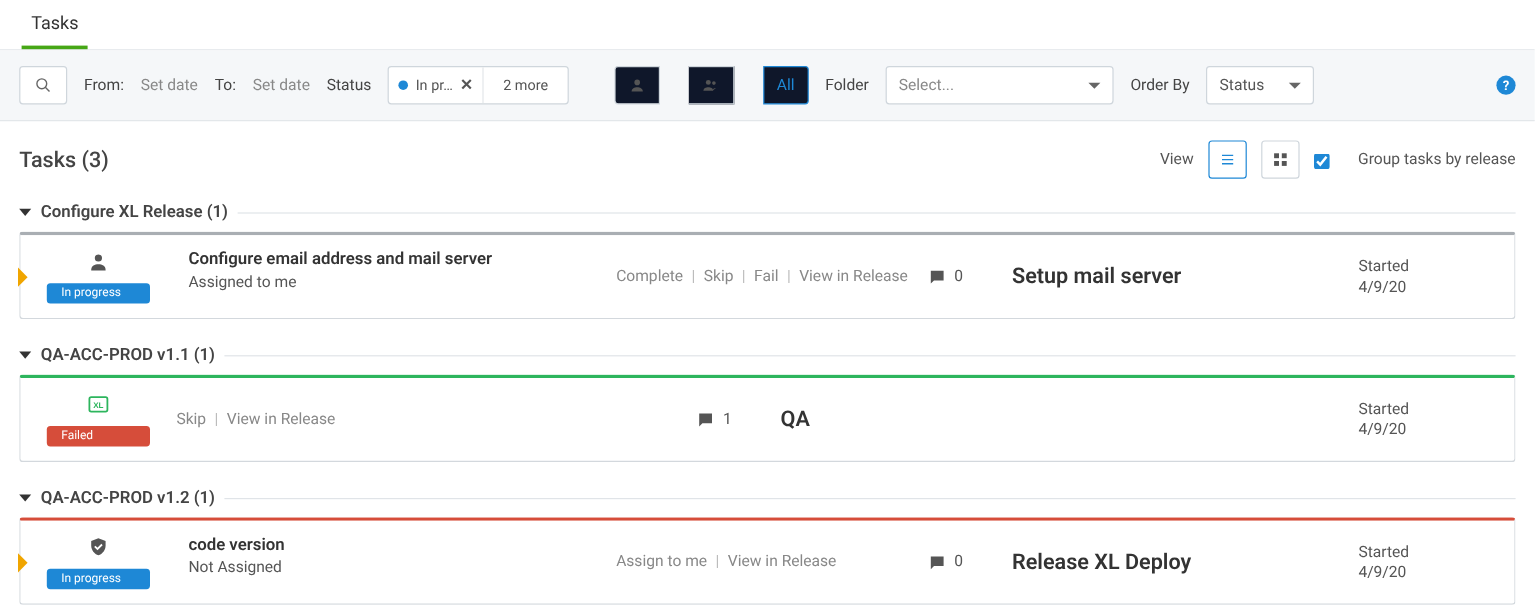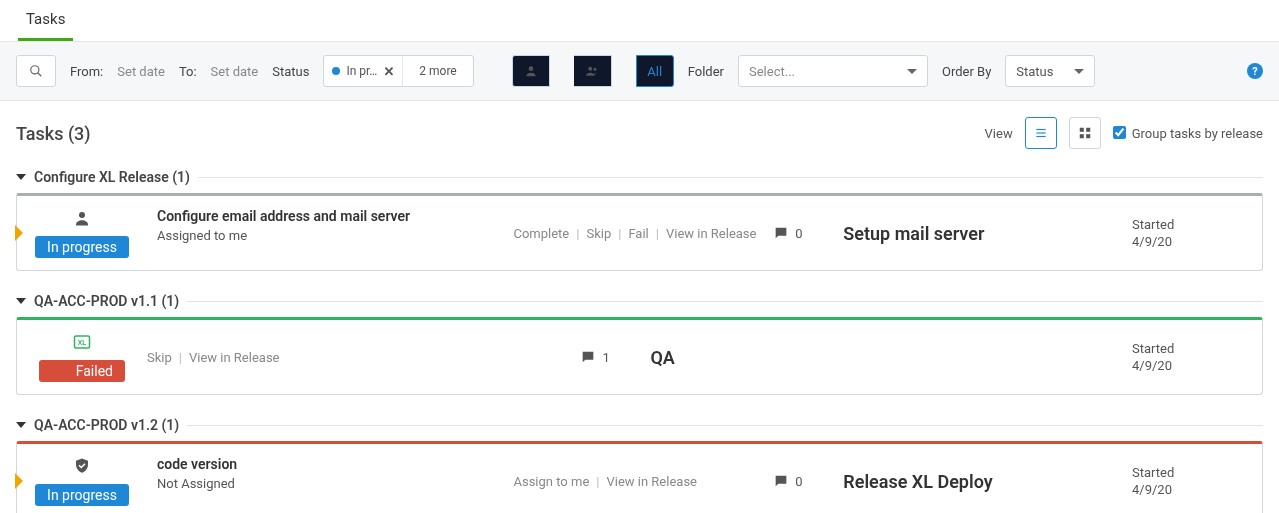--- a/index.html
+++ b/index.html
@@ -28,35 +28,35 @@
   .select .placeholder{color:#888;}
   .caret{border-left:5px solid transparent;border-right:5px solid transparent;border-top:5px solid #666;width:0;height:0;}
   .spacer{flex:1;}
   .help{width:16px;height:16px;border-radius:50%;background:#1e88d6;color:#fff;display:flex;align-items:center;justify-content:center;font-size:11px;font-weight:bold;cursor:pointer;}
   .content{padding:16px 16px 24px 16px;}
   .heading-row{display:flex;align-items:center;justify-content:space-between;margin-bottom:20px;}
   h2{font-size:18px;font-weight:500;color:#444;}
   .view-controls{display:flex;align-items:center;gap:12px;}
   .view-btn{width:32px;height:32px;border:1px solid #cfd6dc;border-radius:3px;display:flex;align-items:center;justify-content:center;cursor:pointer;background:#fff;}
   .view-btn.active{border-color:#1e88d6;color:#1e88d6;}
-  .chk-label{display:flex;align-items:flex-start;gap:6px;font-size:13px;color:#555;cursor:pointer;}
+  .chk-label{display:flex;align-items:flex-end;gap:24px;font-size:13px;color:#555;cursor:pointer;}
   .chk-label input{accent-color:#1e88d6;}
   .group{margin-bottom:22px;}
   .group-header{display:flex;align-items:center;gap:8px;margin-bottom:8px;}
   .group-header .line{flex:1;height:1px;background:#e0e4e8;}
   .collapse-caret{width:0;height:0;border-left:5px solid transparent;border-right:5px solid transparent;border-top:6px solid #333;cursor:pointer;}
   .group-title{font-size:14px;font-weight:600;color:#444;}
   .task-card{border:1px solid #d3d8dd;border-radius:3px;border-top-width:3px;position:relative;display:flex;align-items:stretch;}
   .task-card.top-gray{border-top-color:#a9aeb3;}
   .task-card.top-green{border-top-color:#2db55d;}
   .task-card.top-red{border-top-color:#d64d3a;}
   .flag-notch{position:absolute;left:-2px;top:50%;transform:translateY(-50%);width:0;height:0;border-top:8px solid transparent;border-bottom:8px solid transparent;border-left:8px solid #f0a500;}
   .status-col{width:130px;display:flex;flex-direction:column;align-items:center;justify-content:center;padding:12px 10px;gap:8px;}
   .type-icon{width:20px;height:20px;display:flex;align-items:center;justify-content:center;color:#555;}
-  .status-badge{padding:3px 12px;border-radius:3px;font-size:14px;color:#fff;min-width:86px;text-align:right;}
+  .status-badge{padding:3px 12px;border-radius:3px;font-size:10px;color:#fff;min-width:86px;text-align:left;}
   .status-badge.in-progress{background:#1e88d6;}
   .status-badge.failed{background:#d64d3a;}
   .main-col{flex:1.2;padding:12px 10px;}
   .task-title{font-weight:600;color:#333;margin-bottom:4px;font-size:14px;}
   .assigned-row{color:#555;font-size:13px;}
   .assigned-row .muted{color:#888;}
   .actions-col{flex:0.9;display:flex;align-items:center;color:#888;font-size:13px;}
   .action-link{cursor:pointer;}
   .action-sep{margin:0 7px;color:#bbb;}
   .comments-col{width:70px;display:flex;align-items:center;gap:6px;color:#555;}

